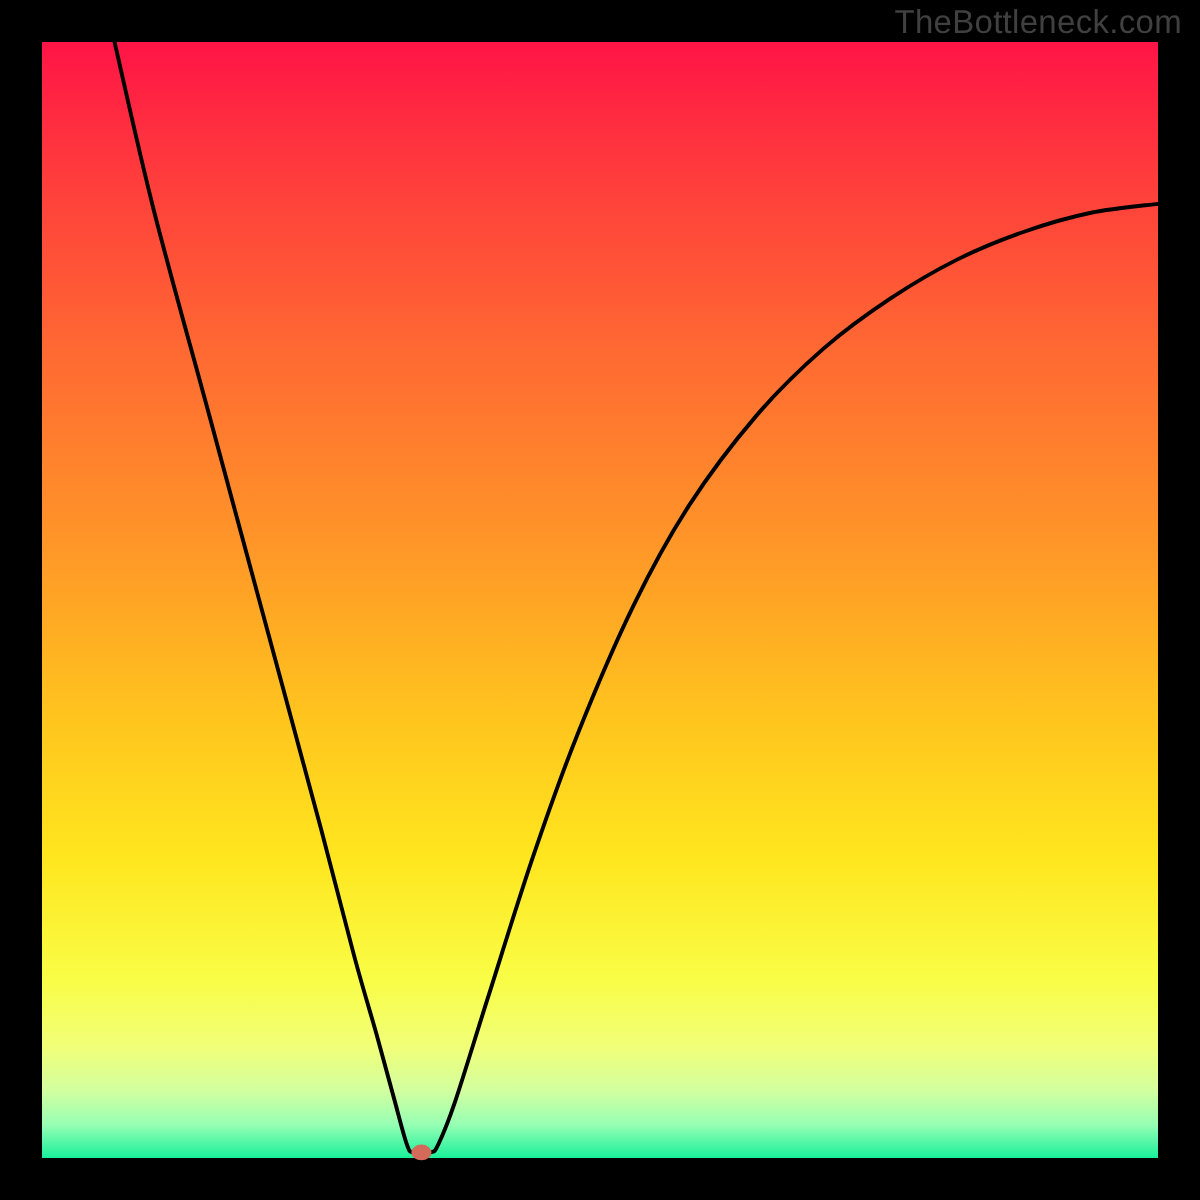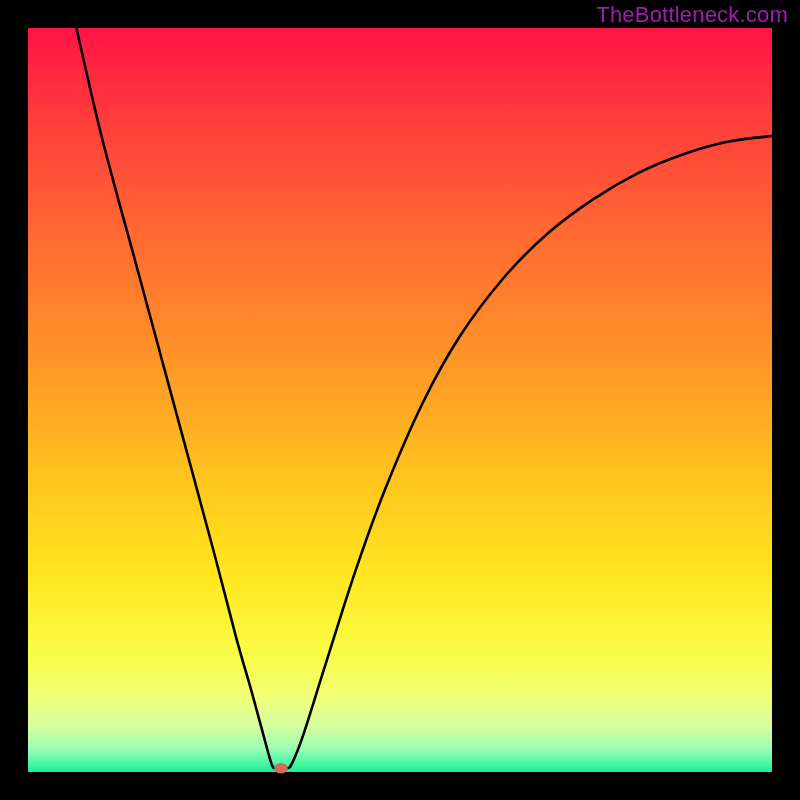--- a/index.html
+++ b/index.html
@@ -15,21 +15,21 @@
     position: relative;
     width: 800px;
     height: 800px;
   }
   .watermark {
     position: absolute;
     top: 2px;
     right: 12px;
     font-size: 22px;
     font-weight: 400;
-    color: #a21caf;
+    color: #404040;
     letter-spacing: 0.2px;
     z-index: 10;
   }
   svg {
     display: block;
   }
 </style>
 </head>
 <body>
 

